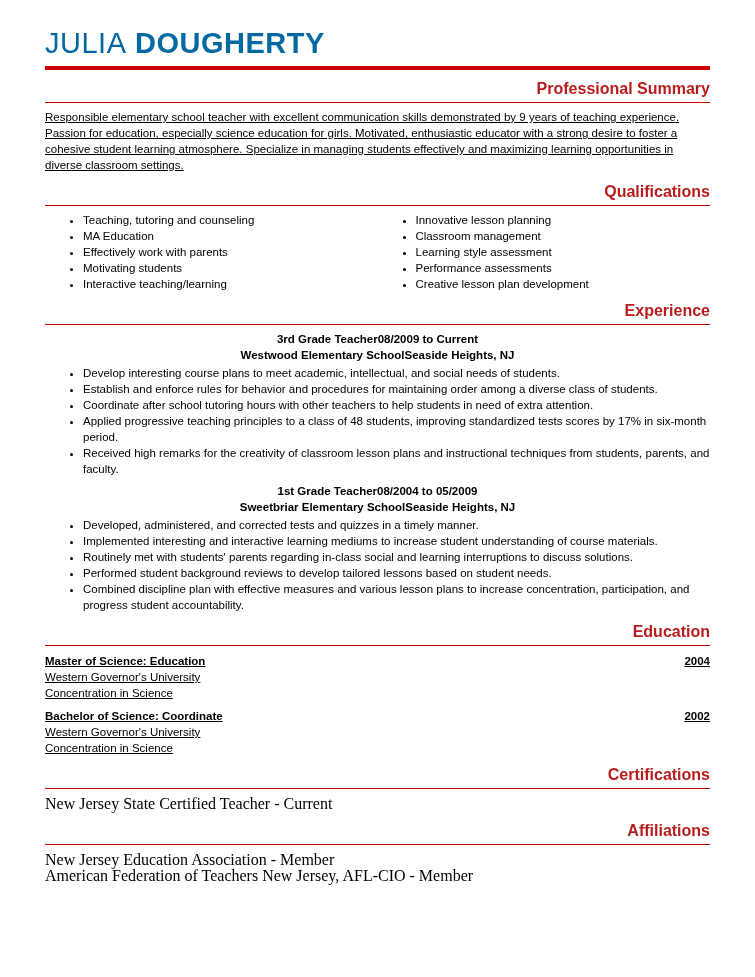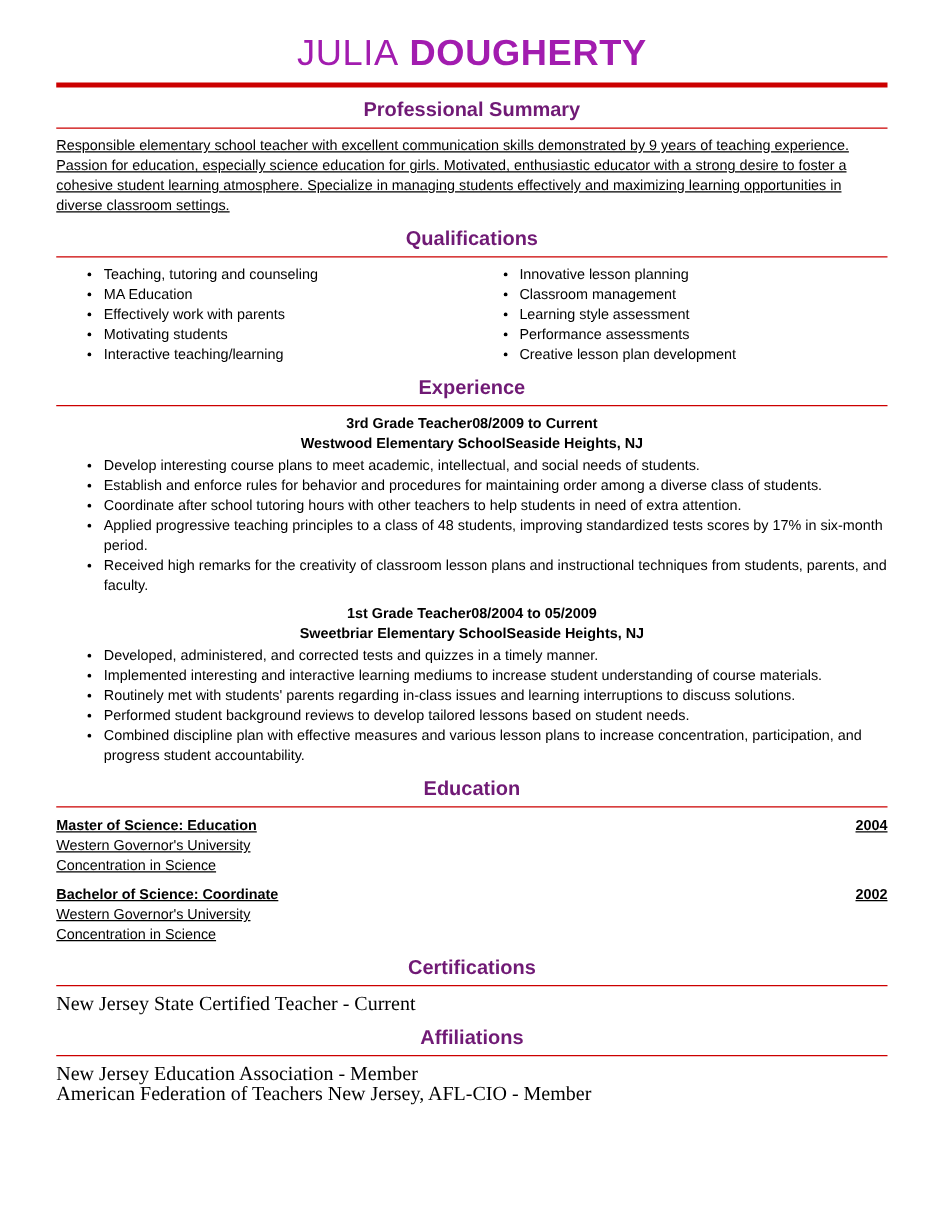--- a/index.html
+++ b/index.html
@@ -17,22 +17,21 @@
   .page {
     width: 755px;
     height: 977px;
     box-sizing: border-box;
     padding: 22px 45px 10px 45px;
     position: relative;
   }
 
   
   .name {
-    text-align: center;
-    color: #a21caf;
+    color: #0369a1;
     font-size: 29px;
     font-weight: bold;
     letter-spacing: 0.5px;
     line-height: 34px;
     margin: 4px 0 6px 0;
     white-space: nowrap;
   }
   .name .first {
     font-weight: normal;
   }
@@ -54,22 +53,22 @@
     padding: 7px 0 7px 0;
     color: #000;
   }
   .contact .sep {
     color: #000;
     padding: 0 3px;
   }
 
   
   .section-title {
-    text-align: center;
-    color: #701a75;
+    text-align: right;
+    color: #b91c1c;
     font-size: 16px;
     font-weight: bold;
     margin: 9px 0 3px 0;
     line-height: 20px;
   }
   .section-body {
     font-size: 11.5px;
     line-height: 15.5px;
     padding-top: 6px;
     text-decoration: underline;
@@ -218,21 +217,21 @@
       <span>1st Grade Teacher</span>
       <span>08/2004 to 05/2009</span>
     </div>
     <div class="job-row">
       <span>Sweetbriar Elementary School</span>
       <span>Seaside Heights, NJ</span>
     </div>
     <ul class="bullets">
       <li>Developed, administered, and corrected tests and quizzes in a timely manner.</li>
       <li>Implemented interesting and interactive learning mediums to increase student understanding of course materials.</li>
-      <li>Routinely met with students' parents regarding in-class issues and learning interruptions to discuss solutions.</li>
+      <li>Routinely met with students' parents regarding in-class social and learning interruptions to discuss solutions.</li>
       <li>Performed student background reviews to develop tailored lessons based on student needs.</li>
       <li>Combined discipline plan with effective measures and various lesson plans to increase concentration, participation, and progress student accountability.</li>
     </ul>
   </div>
 
   <div class="section-title">Education</div>
   <hr class="rule-thin">
 
   <div class="edu-entry">
     <div class="edu-row">

